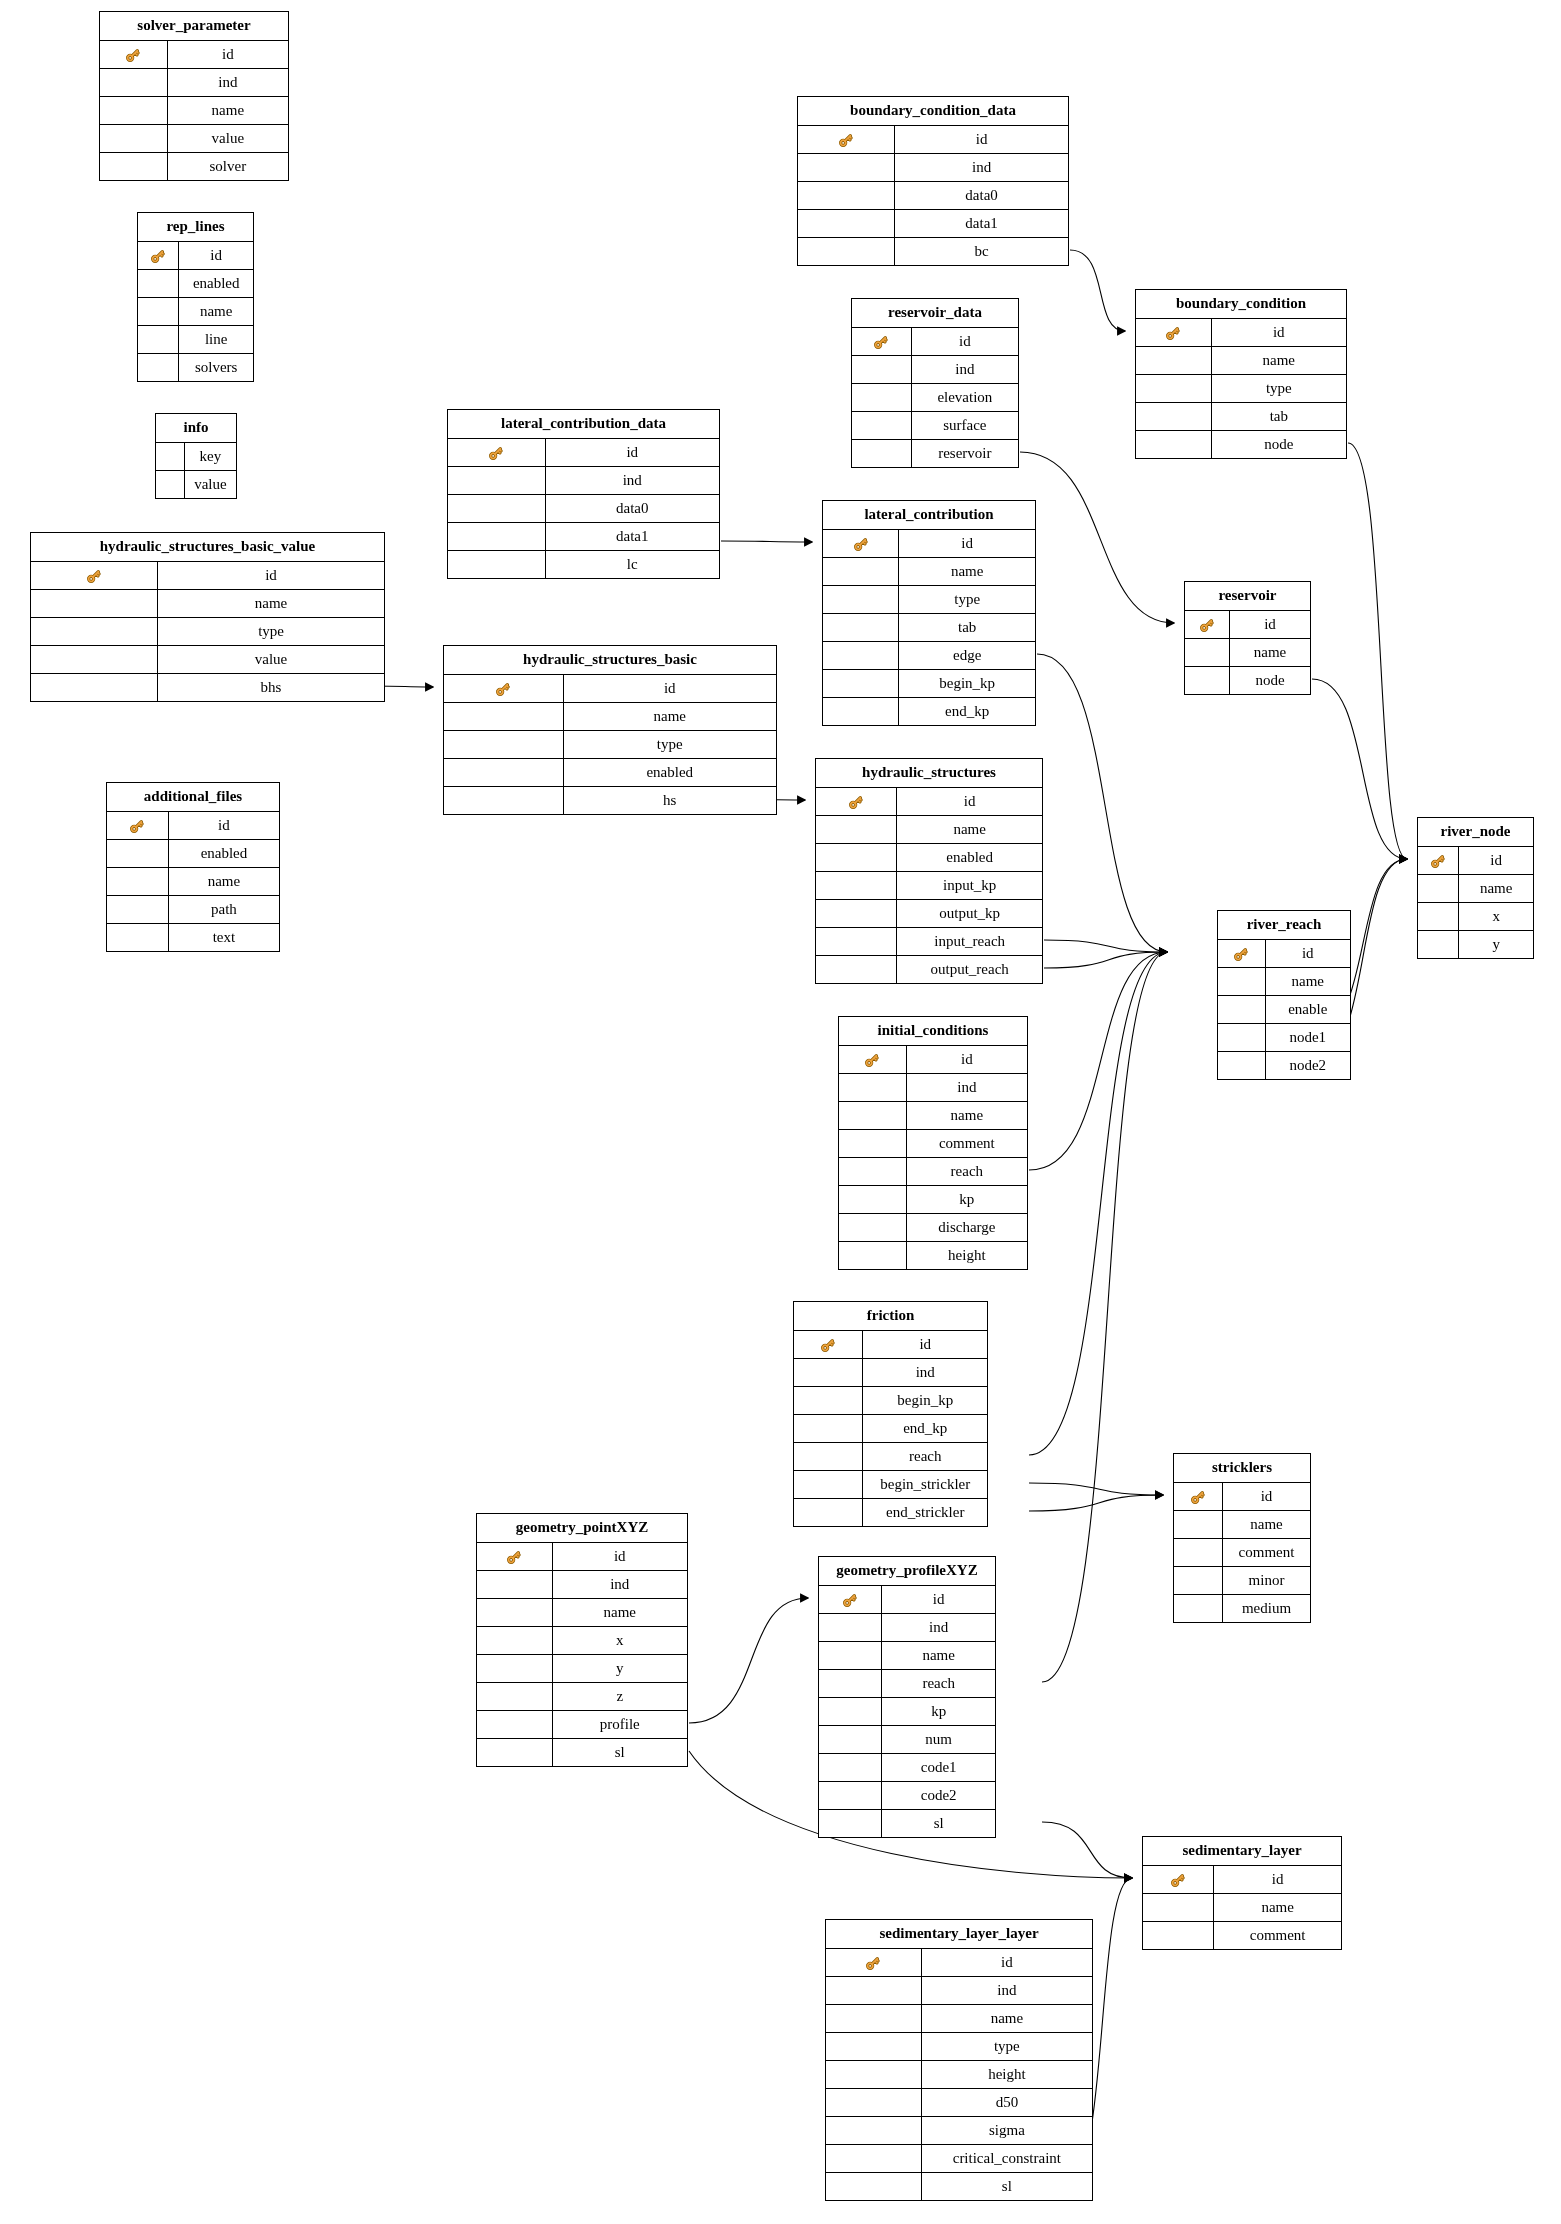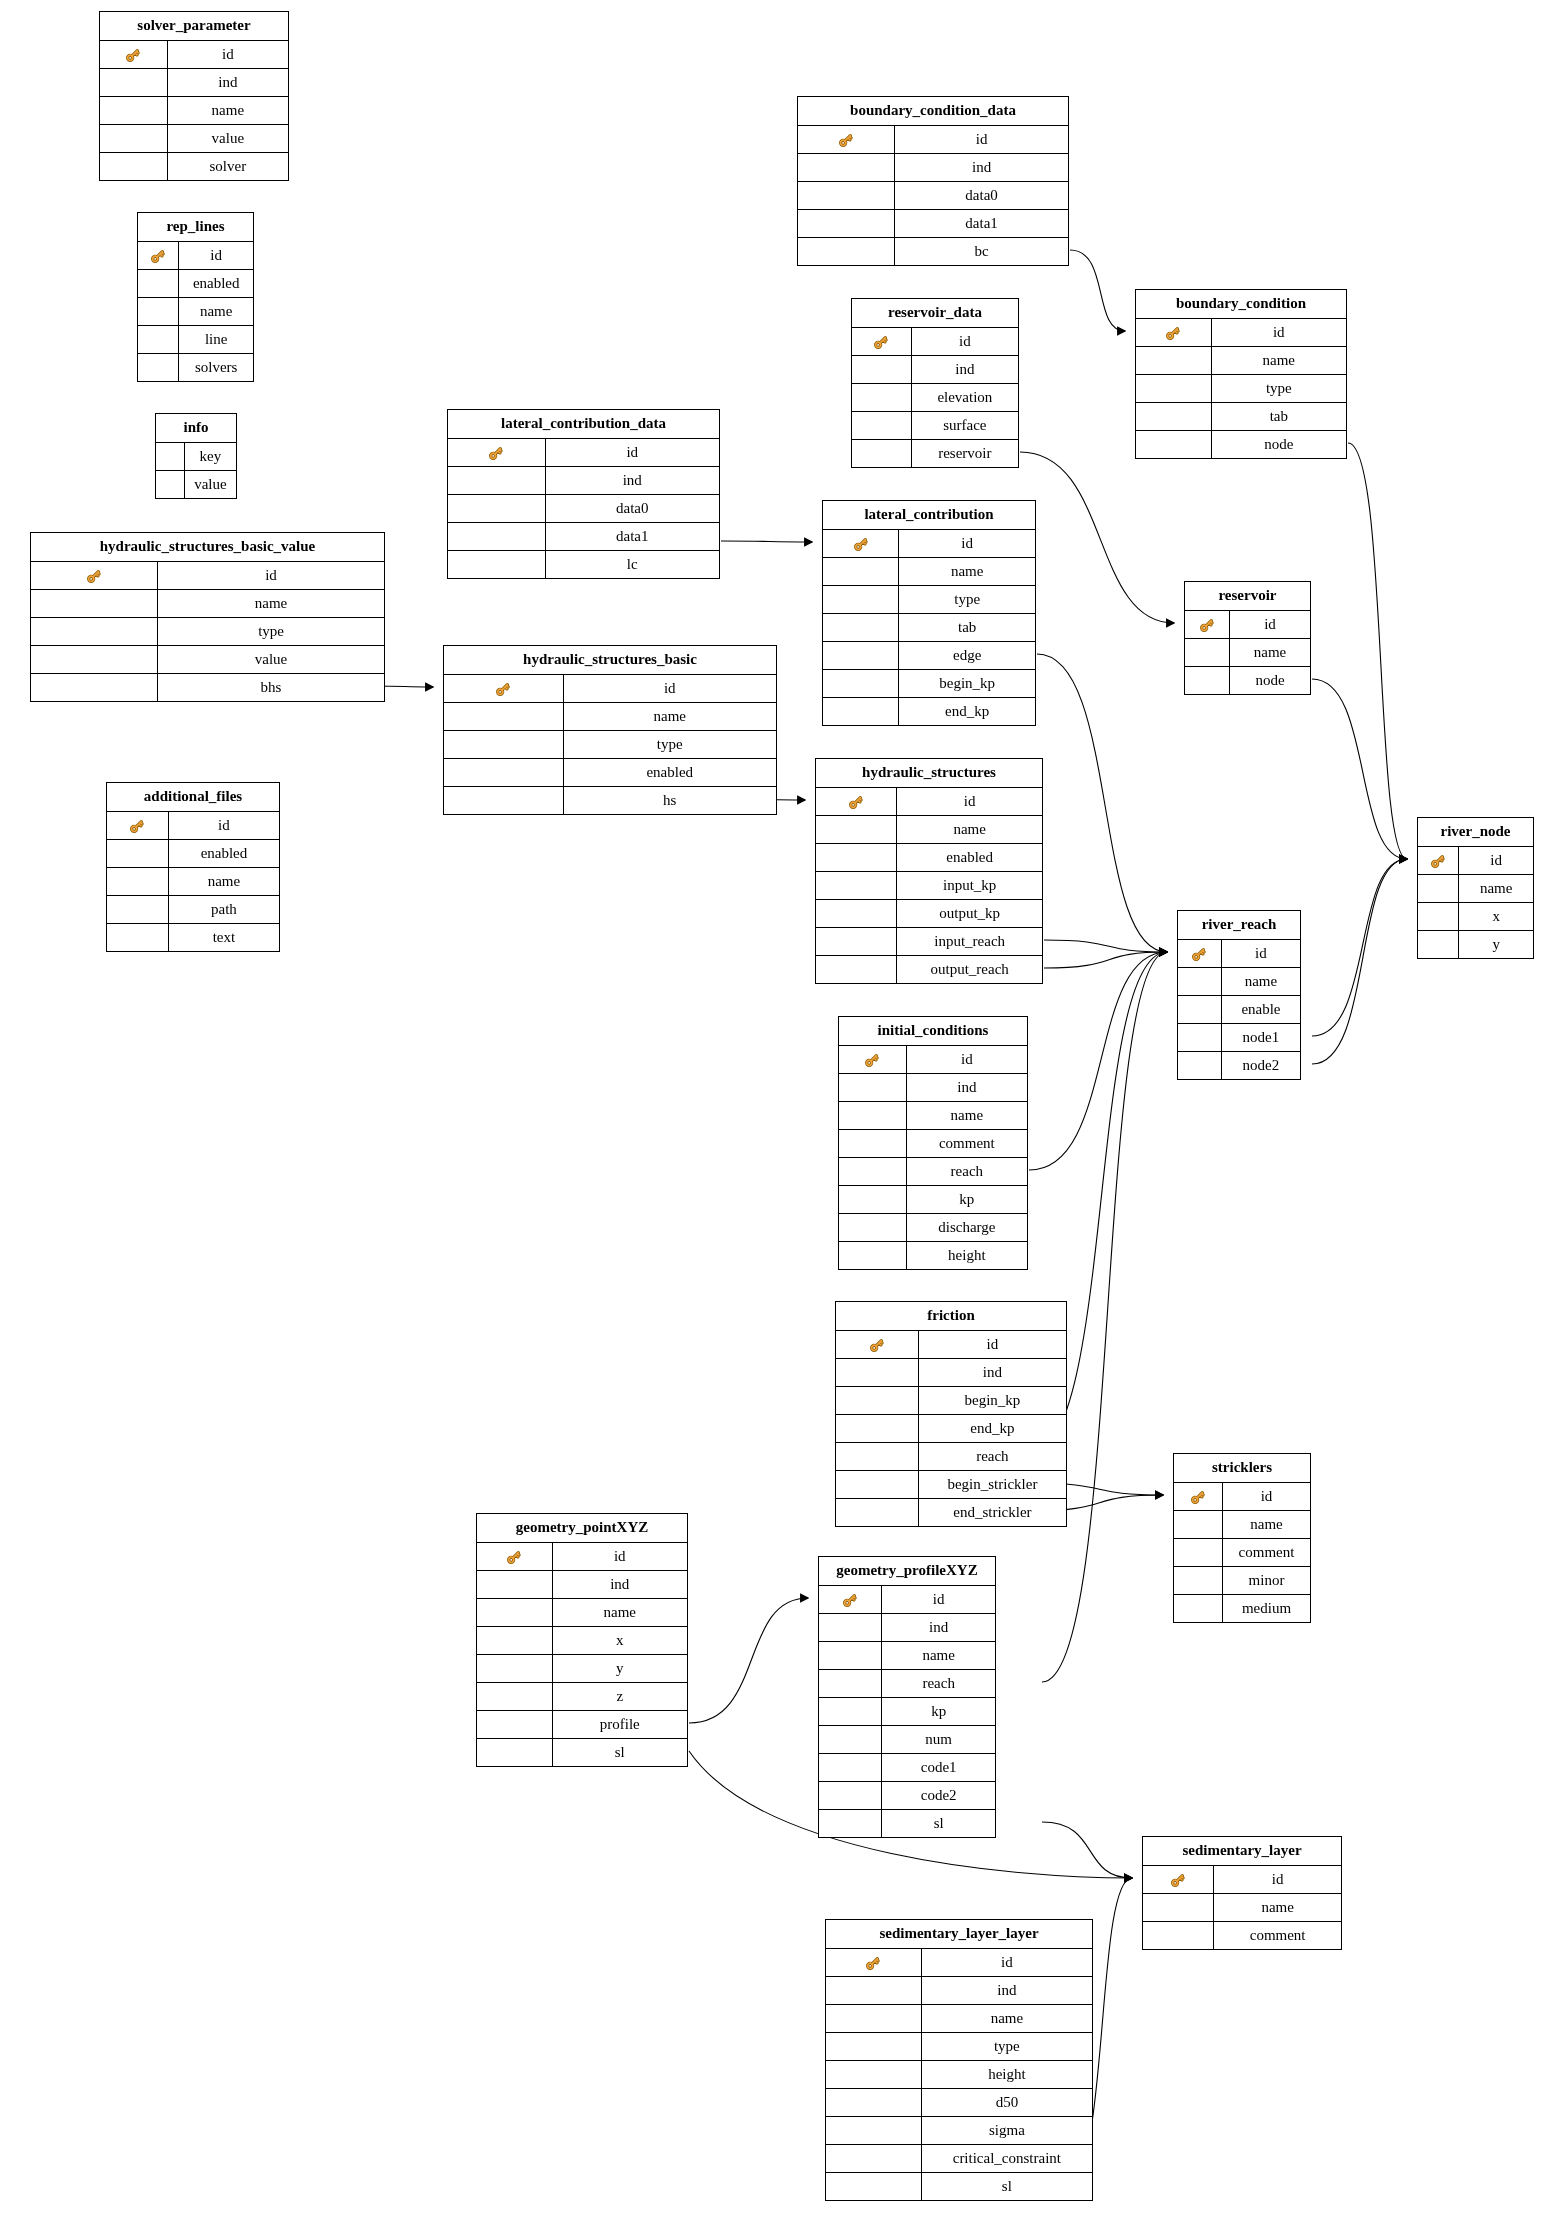--- a/index.html
+++ b/index.html
@@ -521,21 +521,21 @@
       </div>
       <div class="field-row">
         <div class="key-cell"></div>
         <div class="field-label">discharge</div>
       </div>
       <div class="field-row">
         <div class="key-cell"></div>
         <div class="field-label">height</div>
       </div>
     </div>
-    <div class="db-table" style="left: 835px; top: 1301px; width: 232px;">
+    <div class="db-table" style="left: 793px; top: 1301px; width: 195px;">
       <div class="table-title">friction</div>
       <div class="field-row">
         <div class="key-cell">
           <svg width="18" height="18" viewBox="0 0 20 20" aria-hidden="true">
             <g transform="rotate(-45 10 10)" fill="none" stroke-linecap="round">
               <g stroke="#8a5a00" stroke-width="3.6">
                 <circle cx="5.5" cy="10" r="2.8"></circle>
                 <path d="M8.6 10H16.8M13.2 10v3M15.6 10v2.4"></path>
               </g>
               <g stroke="#efa33d" stroke-width="1.8">
@@ -729,21 +729,21 @@
       </div>
       <div class="field-row">
         <div class="key-cell"></div>
         <div class="field-label">name</div>
       </div>
       <div class="field-row">
         <div class="key-cell"></div>
         <div class="field-label">node</div>
       </div>
     </div>
-    <div class="db-table" style="left: 1177px; top: 910px; width: 124px;">
+    <div class="db-table" style="left: 1217px; top: 910px; width: 134px;">
       <div class="table-title">river_reach</div>
       <div class="field-row">
         <div class="key-cell">
           <svg width="18" height="18" viewBox="0 0 20 20" aria-hidden="true">
             <g transform="rotate(-45 10 10)" fill="none" stroke-linecap="round">
               <g stroke="#8a5a00" stroke-width="3.6">
                 <circle cx="5.5" cy="10" r="2.8"></circle>
                 <path d="M8.6 10H16.8M13.2 10v3M15.6 10v2.4"></path>
               </g>
               <g stroke="#efa33d" stroke-width="1.8">

